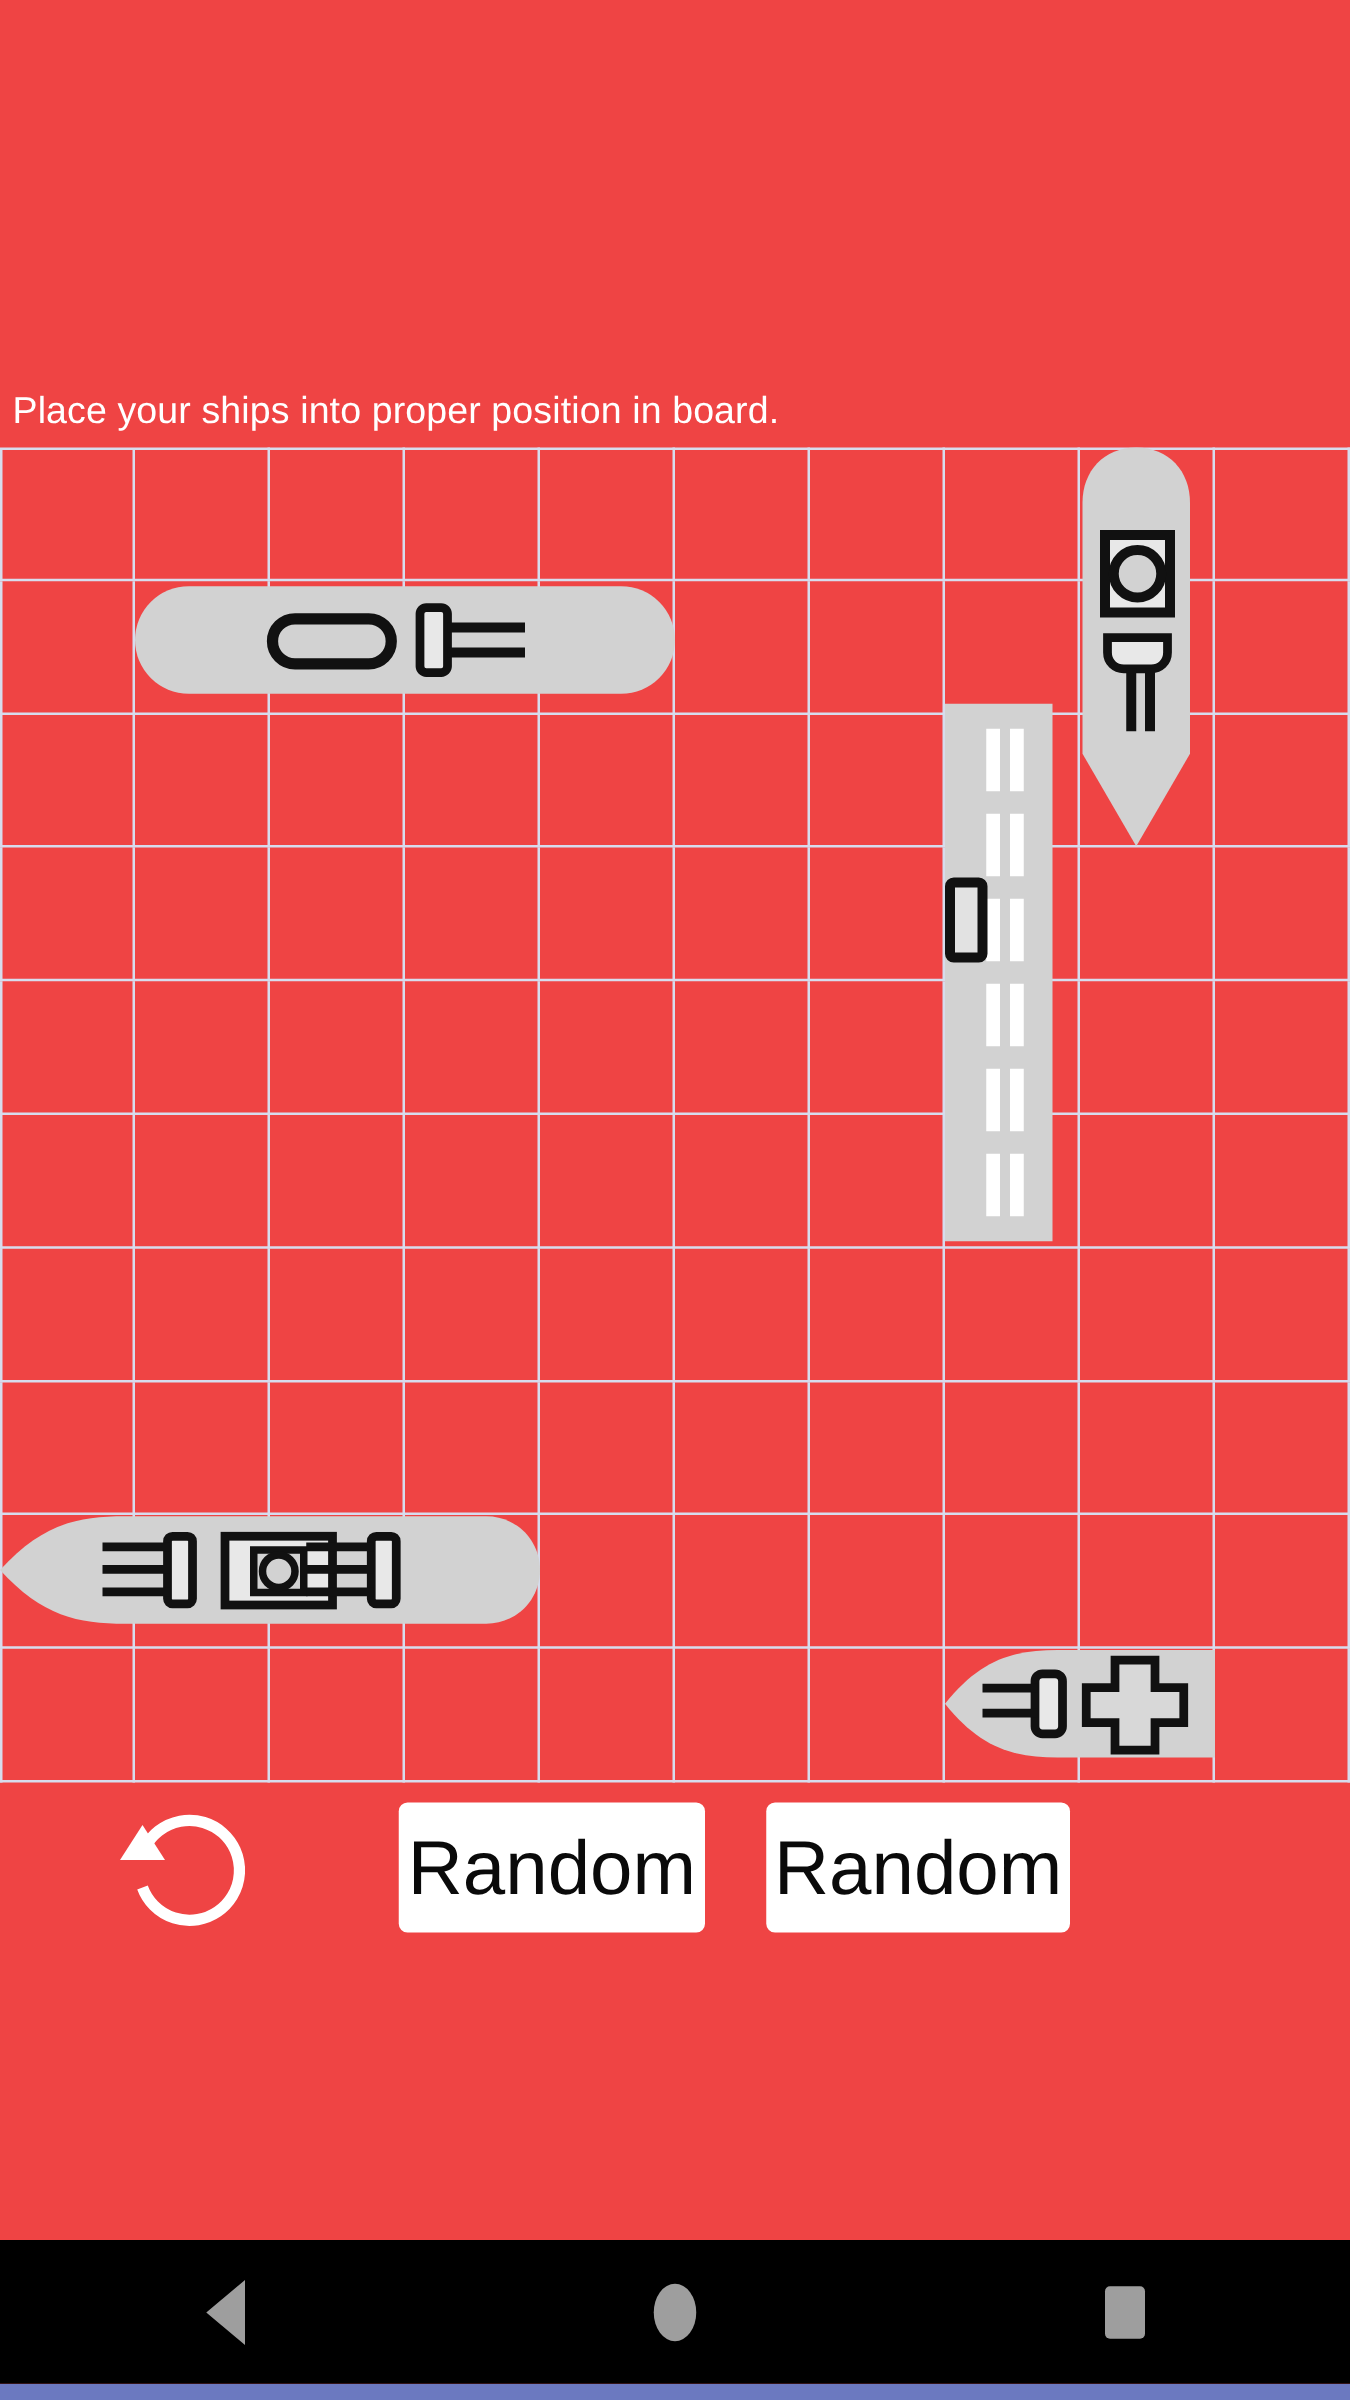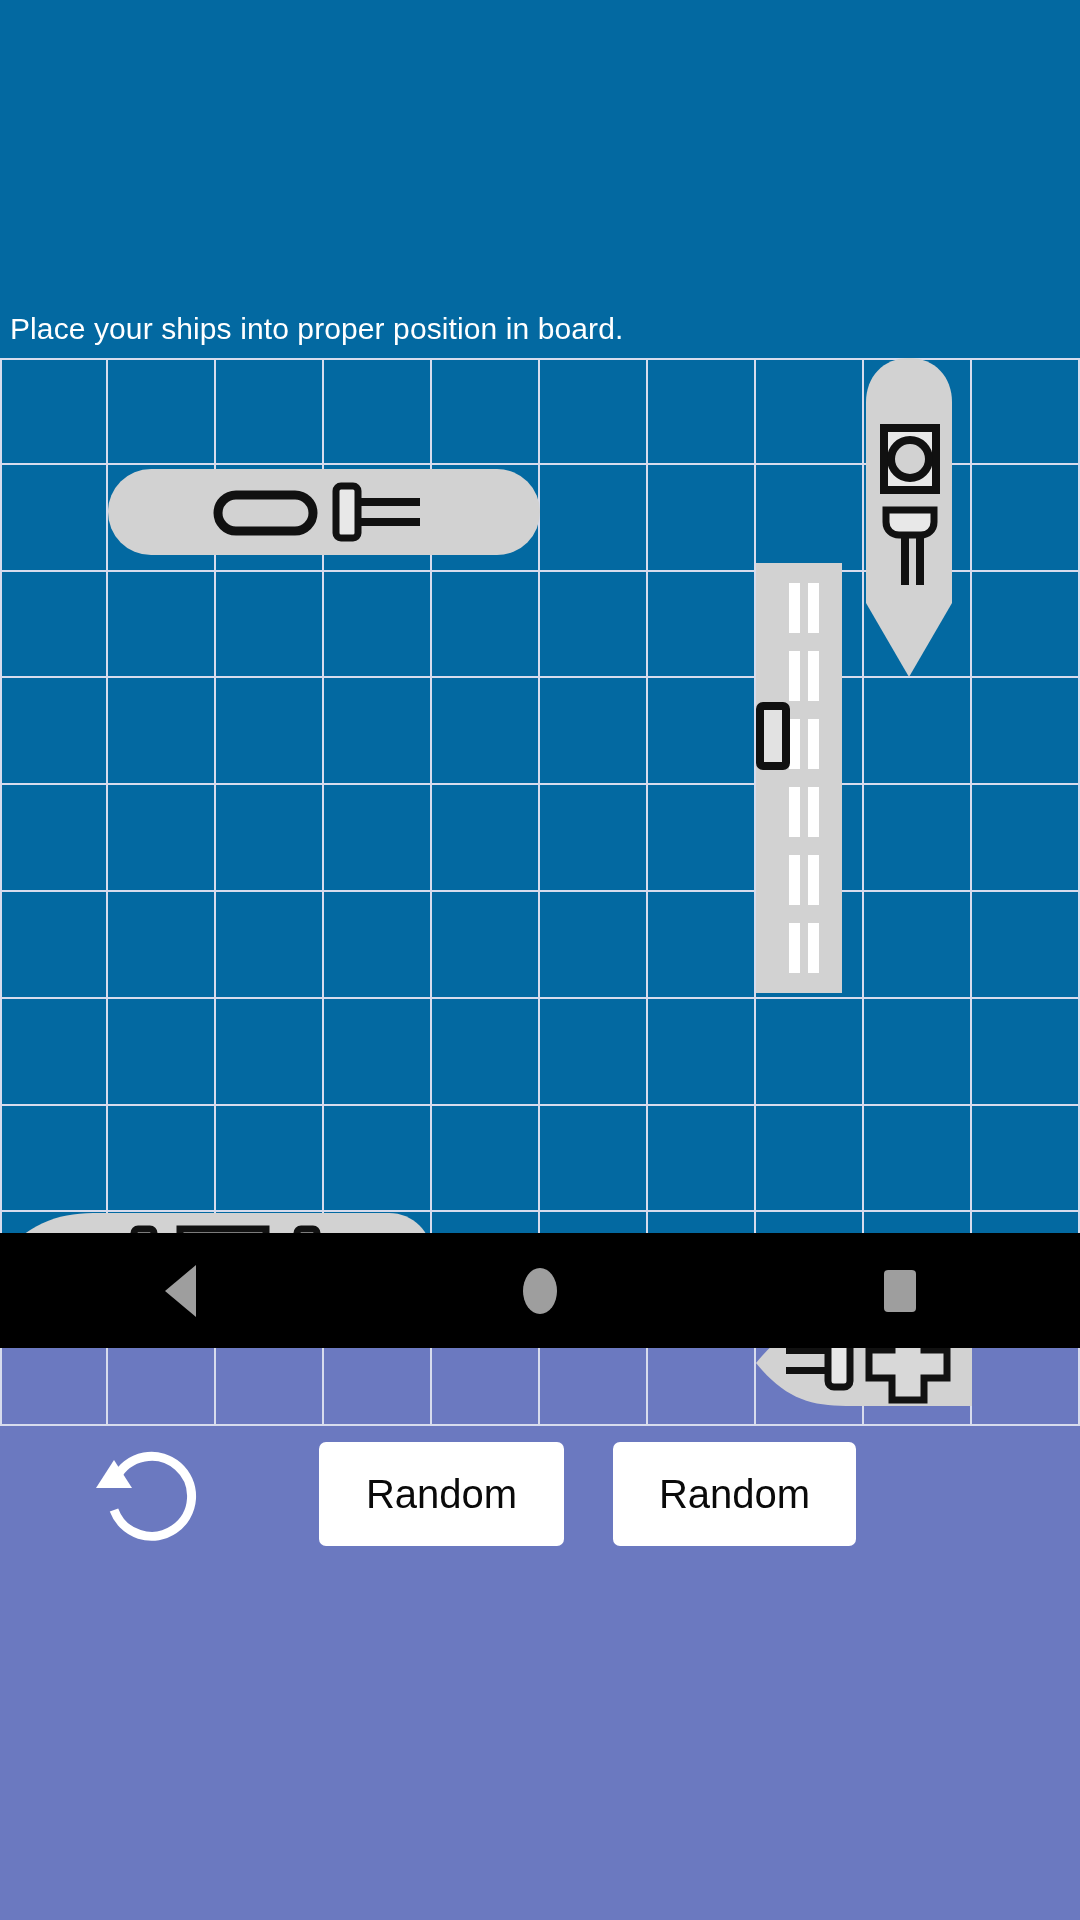--- a/index.html
+++ b/index.html
@@ -2,21 +2,21 @@
 <html><head>
 <meta charset="utf-8">
 <style>
   * { margin:0; padding:0; box-sizing:border-box; }
   html, body {
     width:1080px; height:1920px;
     background:#6b79c0;
     font-family:"Liberation Sans", sans-serif;
     overflow:hidden;
   }
-  #app { position:relative; width:1080px; height:1348px; background:#0369a1; }
+  #app { position:relative; width:1080px; height:1907px; background:#ef4444; }
 
   
   #instruction {
     position:absolute; left:10px; top:312px;
     font-size:30px; color:#ffffff; letter-spacing:.1px;
     white-space:nowrap;
   }
 
   
   #board {
@@ -48,21 +48,21 @@
   }
   #rotate-button {
     position:absolute; left:92px; top:8px; width:118px; height:118px;
   }
   #rotate-button svg { display:block; width:100%; height:100%; }
 
   .act-btn {
     position:absolute; top:12px; height:104px;
     background:#ffffff; border:none; border-radius:7px;
     font-family:"Liberation Sans", sans-serif;
-    font-size:40px; color:#0a0a0a; line-height:104px;
+    font-size:61px; color:#0a0a0a; line-height:104px;
     text-align:center; cursor:pointer;
     padding:0;
   }
   #random-button { left:319px; width:245px; }
   #ready-button  { left:613px; width:243px; }
 
   
   #navbar {
     position:absolute; left:0; bottom:0; width:1080px; height:115px;
     background:#000000;

